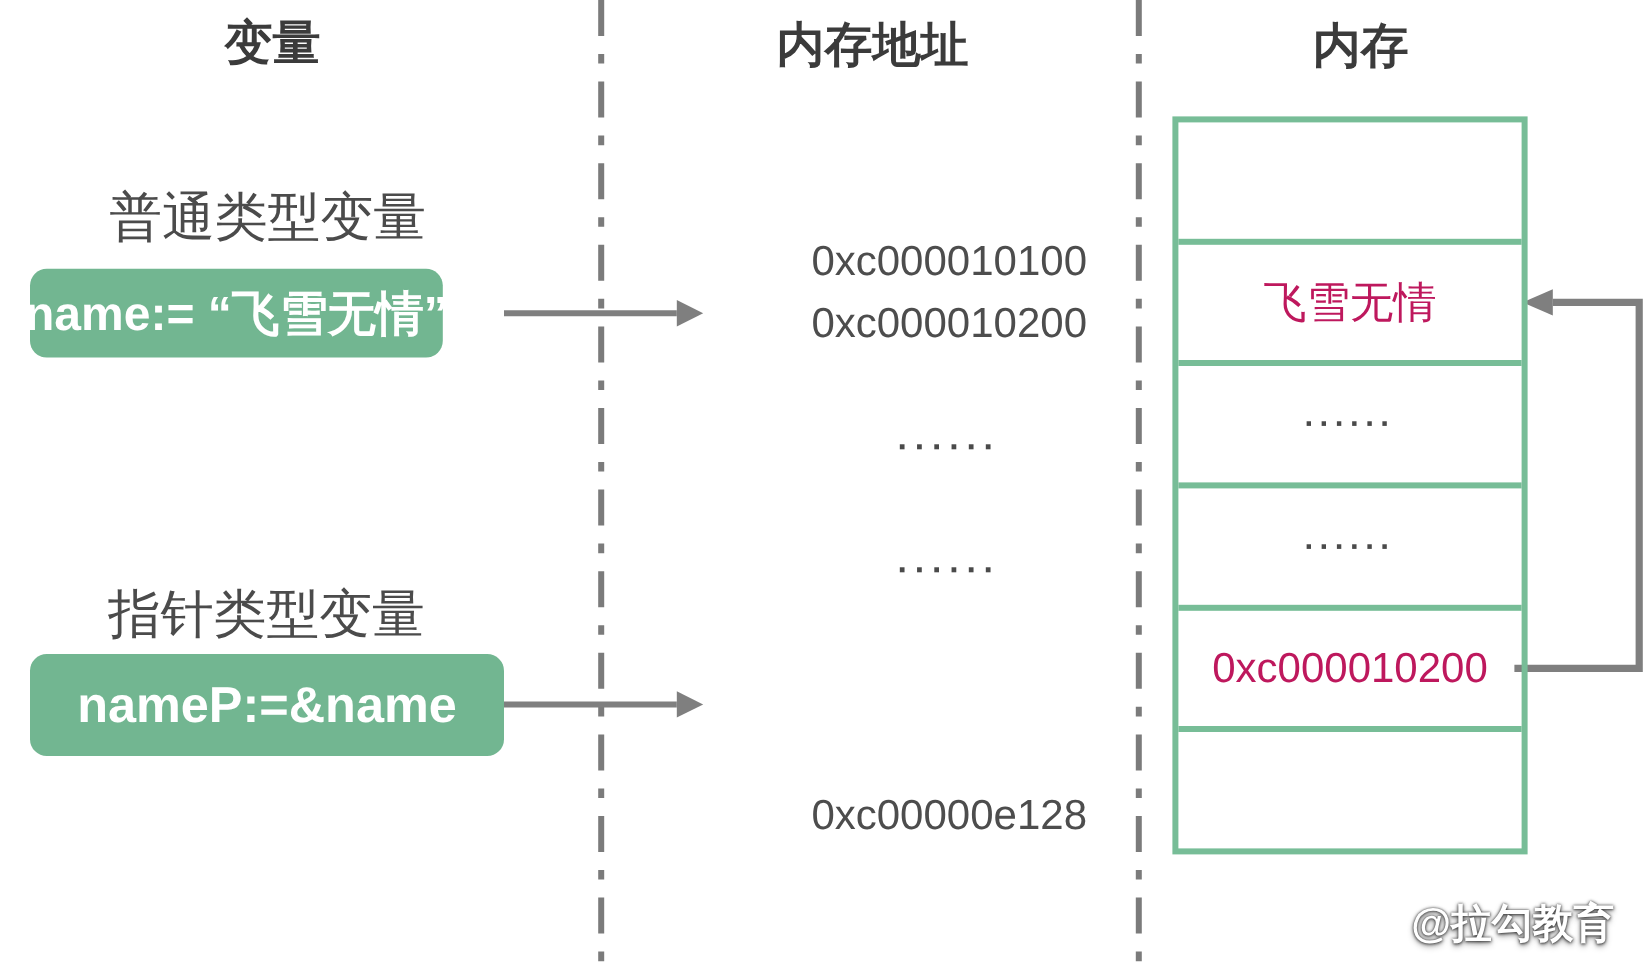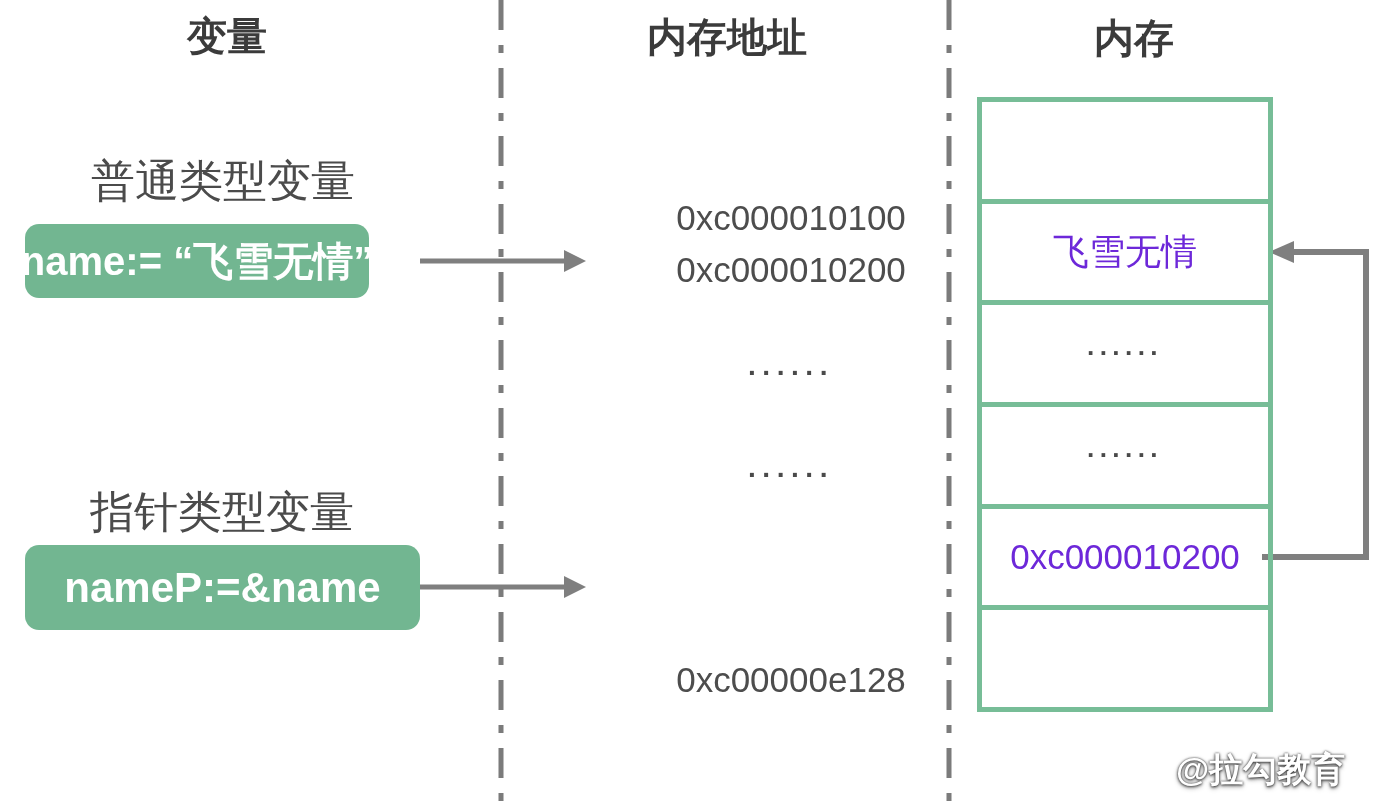--- a/index.html
+++ b/index.html
@@ -39,21 +39,21 @@
     font-size:28px;font-weight:bold;letter-spacing:5px;color:#4A4A4A;
   }
   .addr.dots-text{font-size:28px;}
   .mem-table{
     position:absolute;left:977px;top:97px;width:296px;height:615px;
     border:5px solid var(--green-border);box-sizing:border-box;
     display:flex;flex-direction:column;background:transparent;
   }
   .mem-cell{
     flex:1;display:flex;align-items:center;justify-content:center;
-    font-size:34px;color:#6d28d9;white-space:nowrap;
+    font-size:34px;color:#be185d;white-space:nowrap;
   }
   .mem-cell + .mem-cell{border-top:5px solid var(--green-border);}
   .mem-cell.dots{font-size:26px;font-weight:bold;letter-spacing:4px;color:#4A4A4A;}
   .watermark{
     position:absolute;left:1176px;top:747px;
     font-size:34px;font-weight:bold;color:#ffffff;white-space:nowrap;
     text-shadow:0 1px 3px rgba(45,45,45,0.9),0 0 2px rgba(45,45,45,0.75),0 2px 5px rgba(0,0,0,0.35);
   }
 </style>
 </head>

